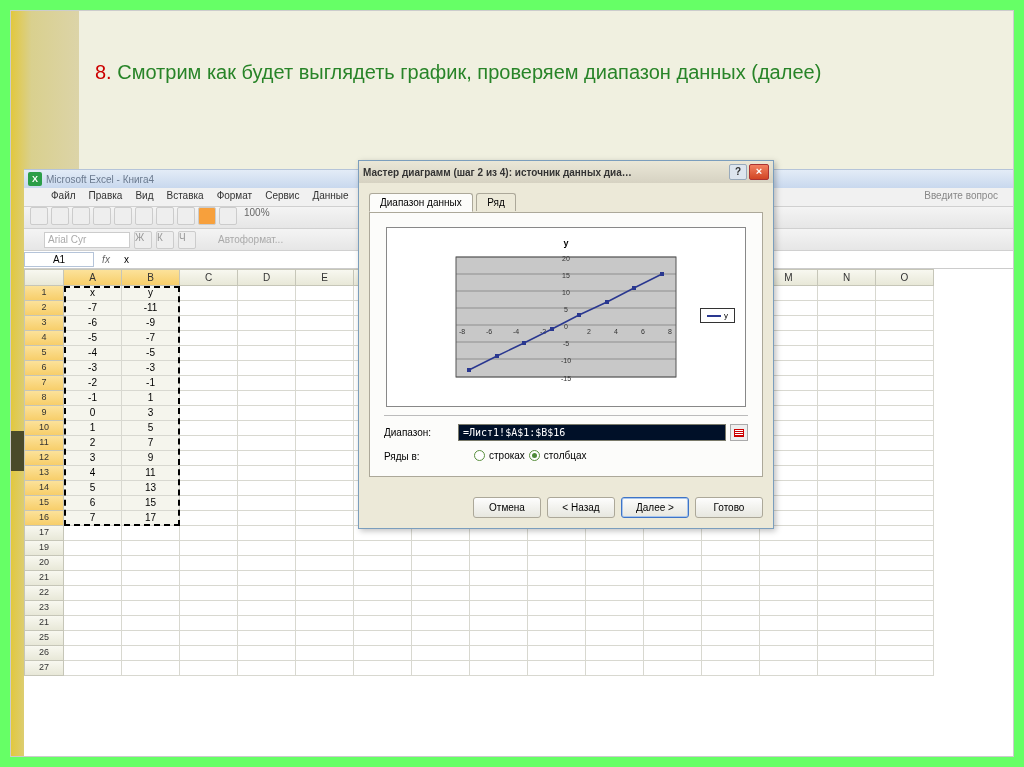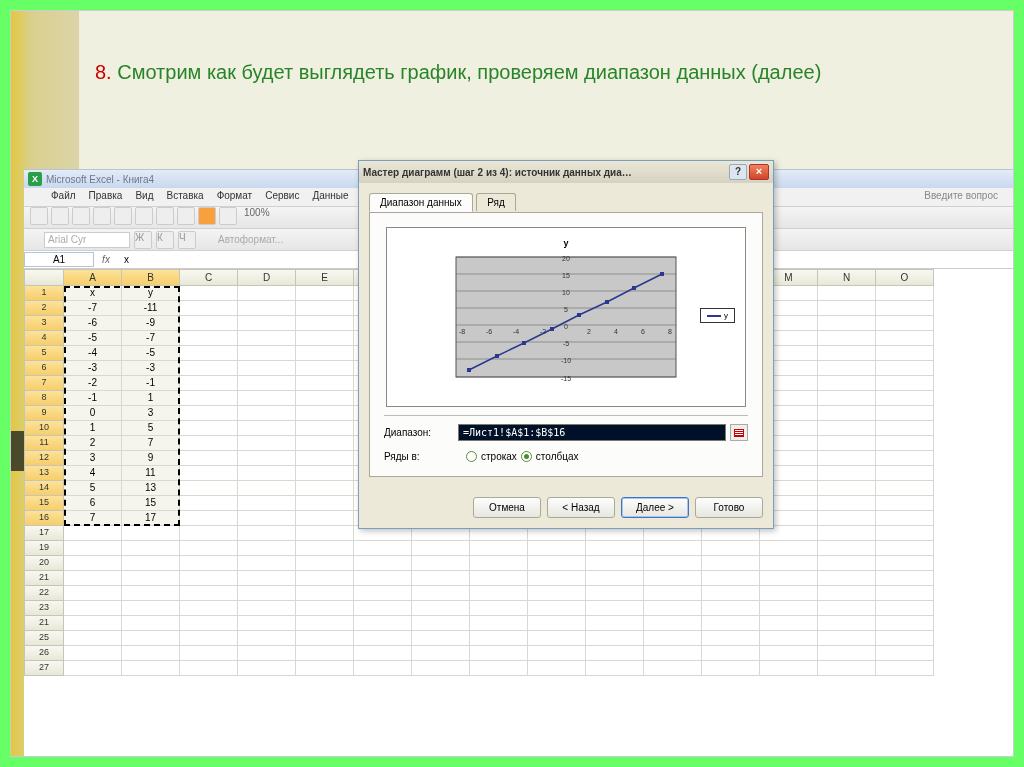--- a/index.html
+++ b/index.html
@@ -52,21 +52,21 @@
 .preview-title{text-align:center;font-size:9px;font-weight:700;margin-bottom:4px}
 svg.chart{display:block;margin:0 auto}
 .legend{position:absolute;right:10px;top:80px;border:1px solid #333;background:#fff;padding:2px 6px;font-size:8px;display:flex;align-items:center;gap:3px}
 .legend .swatch{width:14px;height:2px;background:#2a3890}
 .hr{height:1px;background:#bbb;margin:8px 0}
 .fld{display:flex;align-items:center;margin:8px 0;font-size:10px}
 .fld-label{width:74px}
 .fld-input{flex:1;height:17px;background:#001028;color:#fff;border:1px solid #7a7a6a;padding:1px 4px;font-size:10px;font-family:monospace}
 .fld-btn{width:18px;height:17px;background:#eee;border:1px solid #aaa;margin-left:4px;display:flex;align-items:center;justify-content:center}
 .fld-btn .ic{width:10px;height:8px;border:1px solid #c00;background:repeating-linear-gradient(0deg,#c00,#c00 1px,#fff 1px,#fff 2px)}
-.radios{display:flex;gap:8px;align-items:flex-end;margin-top:6px;font-size:10px}
+.radios{display:flex;gap:16px;align-items:center;margin-top:6px;font-size:10px}
 .radios .lab{width:74px;padding-top:2px}
 .radios .opts{display:flex;flex-direction:row;gap:4px}
 .opts label{display:flex;align-items:center;gap:4px}
 .rbtn{width:11px;height:11px;border:1px solid #5a8f3e;border-radius:50%;display:inline-flex;align-items:center;justify-content:center;background:#fff}
 .rbtn.checked::after{content:"";width:5px;height:5px;background:#4f8a3a;border-radius:50%}
 .dlg-foot{padding:10px;display:flex;justify-content:flex-end;gap:6px;background:#ece9d8}
 .dbtn{min-width:68px;height:21px;font-size:10px;background:linear-gradient(#fdfdfd,#e7e7df);border:1px solid #aca899;border-radius:3px;display:flex;align-items:center;justify-content:center;cursor:pointer}
 .dbtn.primary{border:1px solid #3e74c7;box-shadow:0 0 0 1px #a8c5ec inset}
 .autofmt{margin-left:18px;color:#aaa;font-size:10px}
 </style>

